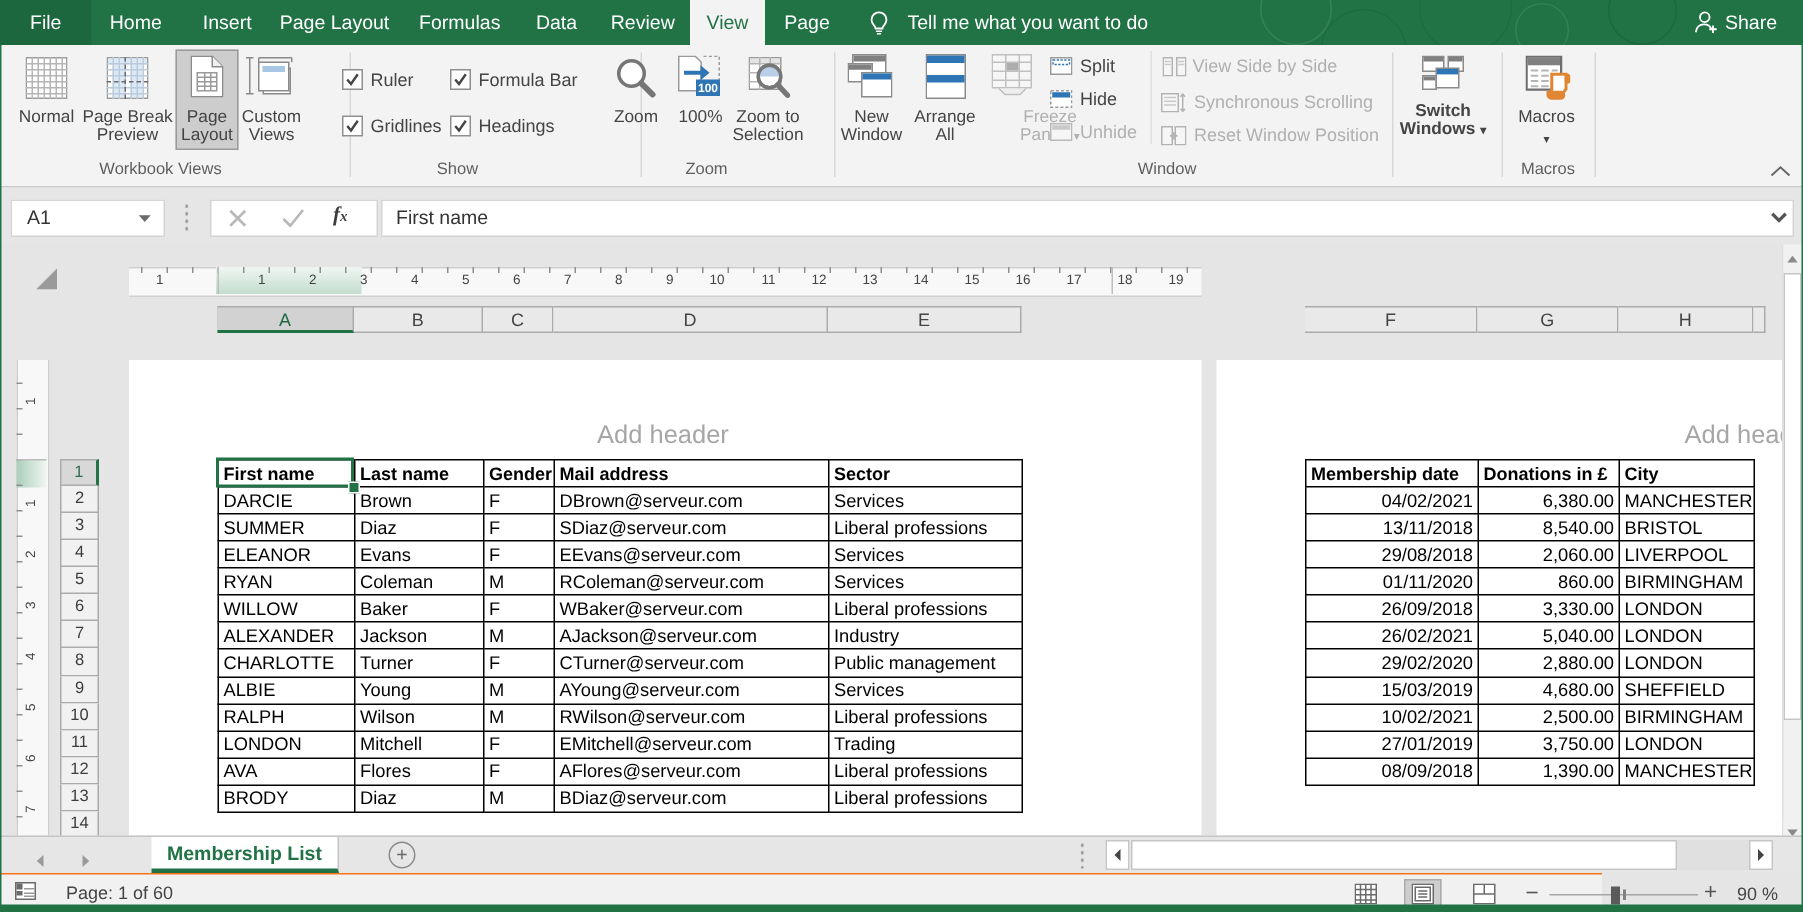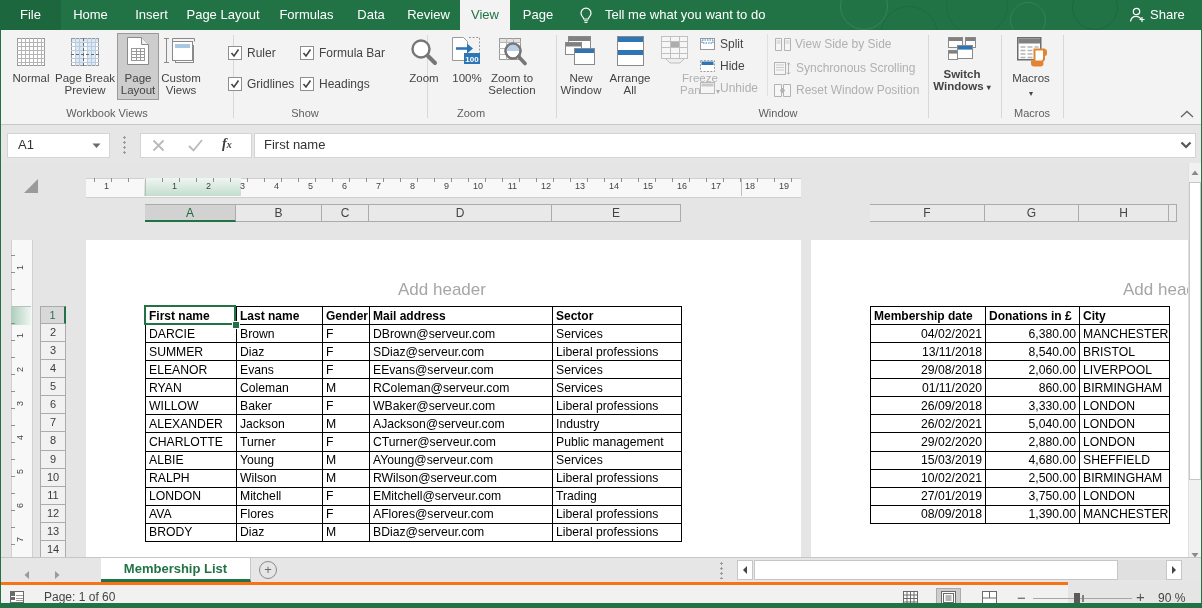--- a/index.html
+++ b/index.html
@@ -607,34 +607,34 @@
         </svg></div>
     </div>
 
   <div class="abs" id="tabbar" style="left:0;top:557px;width:1202px;height:25px;background:#e6e6e6;border-top:1px solid #c6c6c6;box-sizing:border-box;">
       <div class="abs" style="left: 22px; top: 8px;"><svg width="10" height="10">
           <path d="M7 1L2.5 5L7 9z" fill="#9a9a9a"></path>
         </svg></div>
       <div class="abs" style="left: 52px; top: 8px;"><svg width="10" height="10">
           <path d="M3 1L7.5 5L3 9z" fill="#9a9a9a"></path>
         </svg></div>
-      <div class="abs" style="left: 101px; top: 0px; width: 150px; height: 24px; background: rgb(255, 255, 255); border-right: 1px solid rgb(198, 198, 198); border-bottom: 3px solid rgb(33, 115, 70); box-sizing: border-box; text-align: center; line-height: 21px; font-size: 13px; font-weight: bold; color: rgb(33, 115, 70);">Membership List</div>
+      <div class="abs" style="left: 101px; top: 0px; width: 125px; height: 24px; background: rgb(255, 255, 255); border-right: 1px solid rgb(198, 198, 198); border-bottom: 3px solid rgb(33, 115, 70); box-sizing: border-box; text-align: center; line-height: 21px; font-size: 13px; font-weight: bold; color: rgb(33, 115, 70);">Membership List</div>
       <div class="abs" style="left: 259px; top: 3px; width: 18px; height: 18px; border: 1px solid rgb(138, 138, 138); border-radius: 50%; box-sizing: border-box; color: rgb(106, 106, 106); font-size: 13px; line-height: 16px; text-align: center;">+</div>
       <div class="abs" style="left: 720px; top: 3px; width: 3px; height: 18px; background-image: radial-gradient(circle, rgb(154, 154, 154) 1px, transparent 1.2px); background-size: 3px 5px; background-repeat: repeat-y;"></div>
       <div class="abs" style="left: 737px; top: 2px; width: 16px; height: 20px; background: rgb(255, 255, 255); border: 1px solid rgb(198, 198, 198); box-sizing: border-box;"><svg width="14" height="18">
           <path d="M9 5L5 9L9 13z" fill="#444"></path>
         </svg></div>
       <div class="abs" style="left: 754px; top: 2px; width: 364px; height: 20px; background: rgb(255, 255, 255); border: 1px solid rgb(198, 198, 198); box-sizing: border-box;"></div>
       <div class="abs" style="left: 1118px; top: 2px; width: 48px; height: 20px; background: rgb(224, 224, 224);"></div>
       <div class="abs" style="left: 1166px; top: 2px; width: 16px; height: 20px; background: rgb(255, 255, 255); border: 1px solid rgb(198, 198, 198); box-sizing: border-box;"><svg width="14" height="18">
           <path d="M5 5L9 9L5 13z" fill="#444"></path>
         </svg></div>
     </div>
 
-  <div class="abs" id="statusbar" style="left:0;top:582px;width:1068px;height:26px;background:#f1f1f1;border-top:3px solid #f97316;box-sizing:border-box;">
+  <div class="abs" id="statusbar" style="left:0;top:582px;width:1068px;height:26px;background:#f1f1f1;border-top:1px solid #f97316;box-sizing:border-box;">
       <div class="abs" style="left: 10px; top: 5px;"><svg width="15" height="13" viewBox="0 0 15 13">
           <rect x="0.5" y="0.5" width="13" height="11" fill="#fff" stroke="#6a6a6a"></rect>
           <rect x="1" y="1" width="4" height="4" fill="#6a6a6a"></rect>
           <rect x="1" y="6" width="4" height="3" fill="#6a6a6a"></rect>
           <path d="M6 4.5h7M6 7.5h7M6 9.5h7" stroke="#9a9a9a"></path>
         </svg></div>
       <div class="abs" style="left: 44px; top: 5px; font-size: 12px; color: rgb(68, 68, 68);">Page: 1 of 60</div>
       <div class="abs" style="left: 903px; top: 6px; width: 20px; height: 16px;"><svg width="16" height="14">
           <rect x="0.5" y="0.5" width="14" height="13" fill="#fff" stroke="#6a6a6a"></rect>
           <path d="M0.5 4h14M0.5 7.5h14M0.5 11h14M4 0.5v13M7.5 0.5v13M11 0.5v13" stroke="#6a6a6a"></path>

